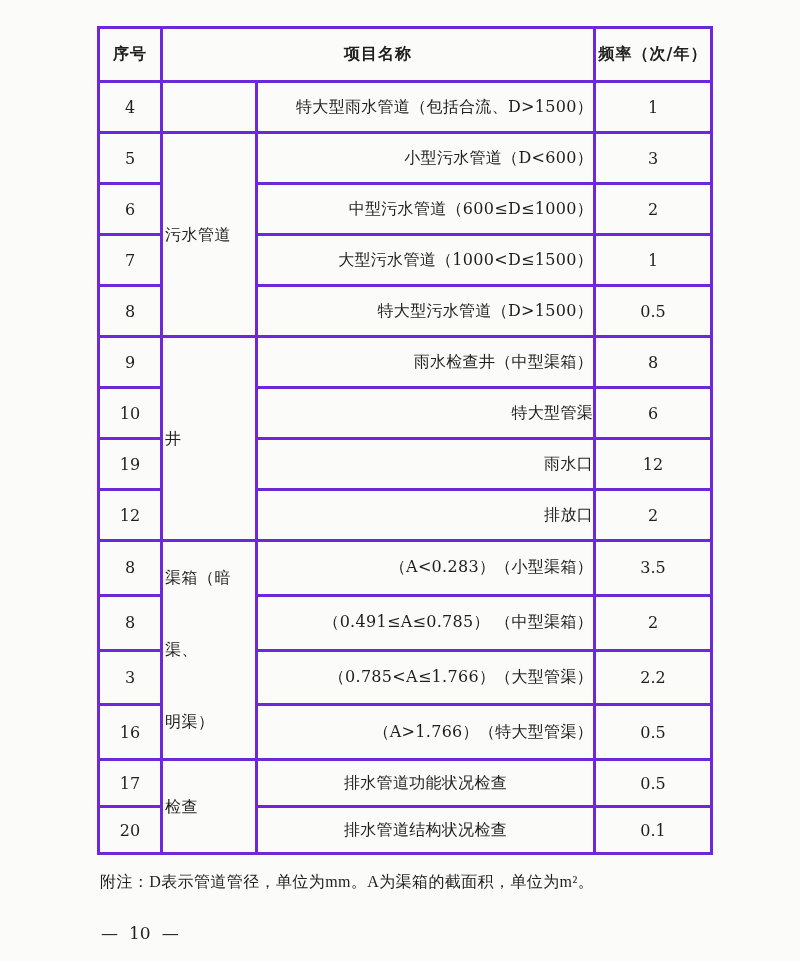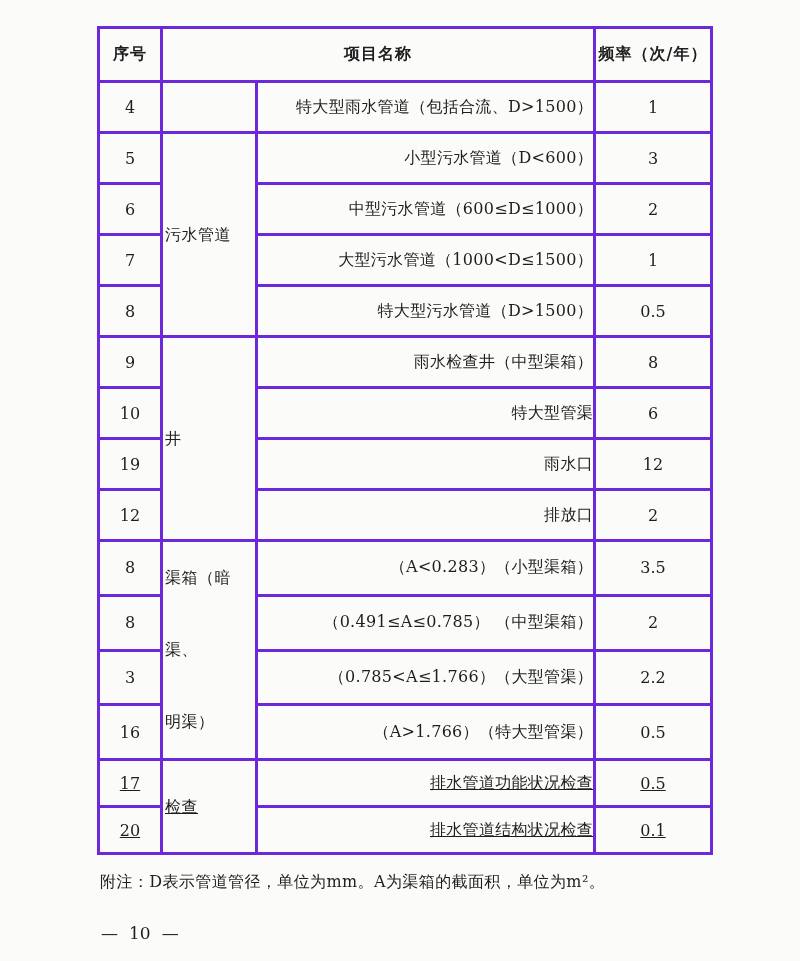--- a/index.html
+++ b/index.html
@@ -26,23 +26,23 @@
   }
   .freq-table thead tr { height: 54px; }
   .freq-table th {
     font-weight: bold;
     font-size: 16px;
     text-align: center;
     letter-spacing: 1px;
   }
   .freq-table tbody tr { height: 51px; }
   
-  .freq-table tbody tr:nth-last-child(-n+2) { height: 47px; text-decoration: underline; }
+  .freq-table tbody tr:nth-last-child(-n+2) { height: 47px; }
   .freq-table tbody tr:nth-last-child(-n+2) .cell-item {
-    text-align: right;
+    text-align: center;
     padding-left: 0;
   }
   .cell-index   { text-align: center; font-size: 16px; }
   .cell-category{
     text-align: left;
     font-size: 16px;
     white-space: pre-line;
     line-height: 72px;
     padding: 0 2px;
     letter-spacing: 0.5px;
@@ -52,20 +52,21 @@
     padding-left: 14px;
     font-size: 16px;
     letter-spacing: 0.3px;
   }
   .cell-frequency { text-align: center; font-size: 16px; }
   .footnote {
     margin: 17px 0 0 3px;
     width: 620px;
     font-size: 16px;
     letter-spacing: 0.4px;
+    font-family: Liberation Serif, serif;
   }
   .page-number {
     position: absolute;
     left: 101px; top: 923px;
     font-size: 17px;
     display: flex;
     align-items: center;
     gap: 11px;
   }
 </style>

